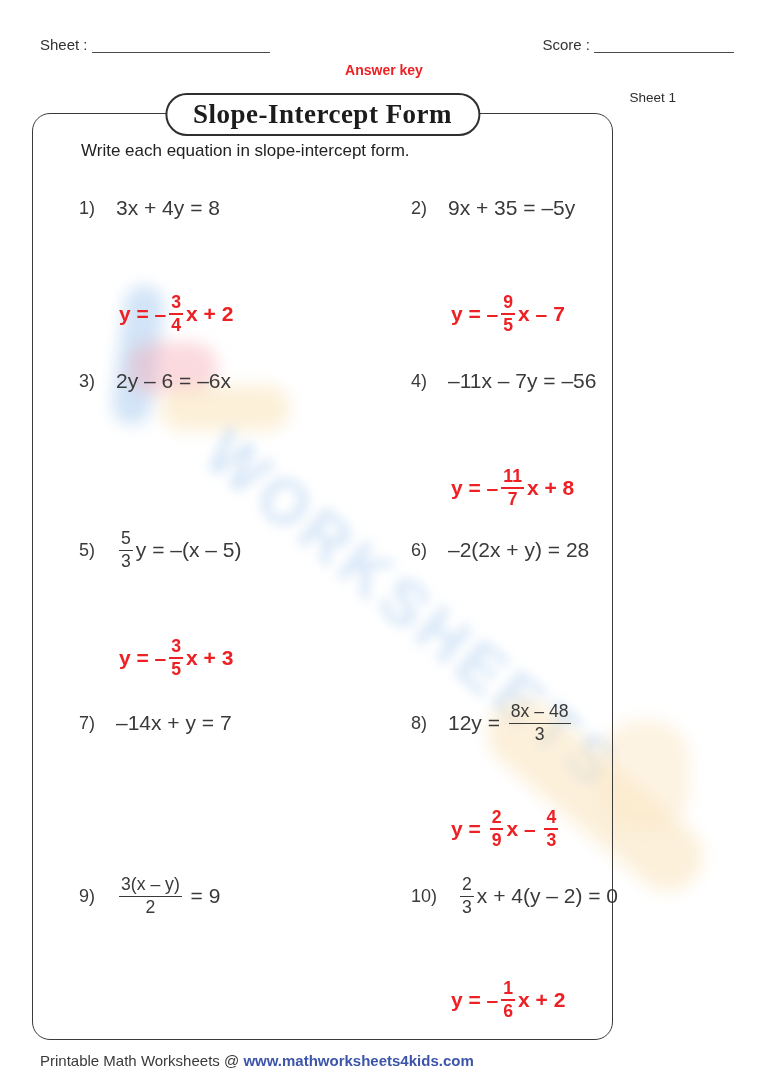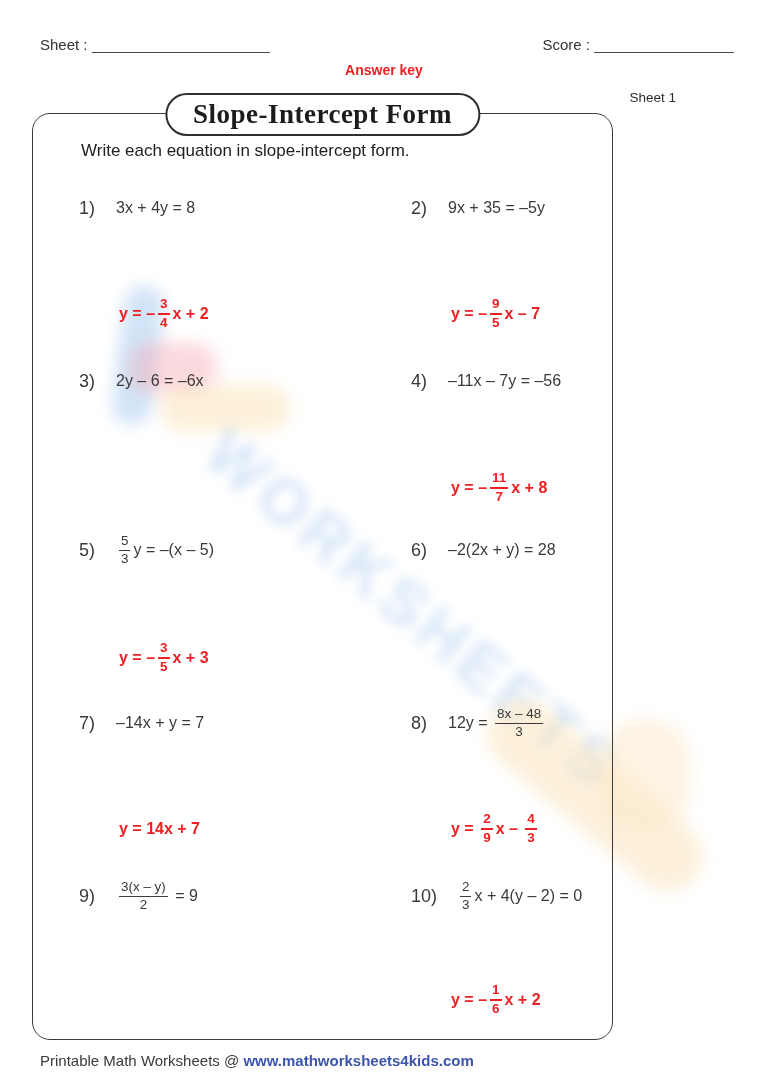--- a/index.html
+++ b/index.html
@@ -37,21 +37,21 @@
   .instruction { position:absolute; left:48px; top:27px; font-size:17px; color:#222; }
   
   .row { position:absolute; left:0; width:100%; height:60px; }
   .cell { position:absolute; top:0; height:100%; display:flex; align-items:center; white-space:nowrap; }
   .cell-l  { left:46px; }
   .cell-r  { left:378px; }
   .ans-l   { left:86px; }
   .ans-r   { left:418px; }
   .pnum { display:inline-block; width:37px; font-size:18px; color:#3a3a3a; }
   .pnum.wide { width:46px; }
-  .eq { display:inline-flex; align-items:center; font-size:16px; color:#3a3a3a; }
+  .eq { display:inline-flex; align-items:center; font-size:21px; color:#3a3a3a; }
   .ans .eq { font-weight:bold; color:#ed2024; }
   .frac {
     display:inline-flex; flex-direction:column; align-items:center;
     margin:0 3px; line-height:1.1; font-size:0.84em;
   }
   .frac .fn { border-bottom:1.7px solid currentColor; padding:0 2px 1px; }
   .frac .fd { padding-top:1px; }
   .ans .frac .fn { border-bottom-width:2.2px; }
   
   .wm { position:absolute; pointer-events:none; z-index:0; }
@@ -202,25 +202,20 @@
             <span style="white-space: pre;">12y = </span>
             <span class="frac">
               <span class="fn">8x – 48</span>
               <span class="fd">3</span>
             </span>
           </span>
       </div>
     </div>
 
     <div class="row" style="top:685px">
-      <div class="cell ans-l ans">
-        <span class="eq">
-            <span style="white-space: pre;">y = 14x + 7</span>
-          </span>
-      </div>
       <div class="cell ans-r ans">
         <span class="eq">
             <span style="white-space: pre;">y = </span>
             <span class="frac">
               <span class="fn">2</span>
               <span class="fd">9</span>
             </span>
             <span style="white-space: pre;">x – </span>
             <span class="frac">
               <span class="fn">4</span>

